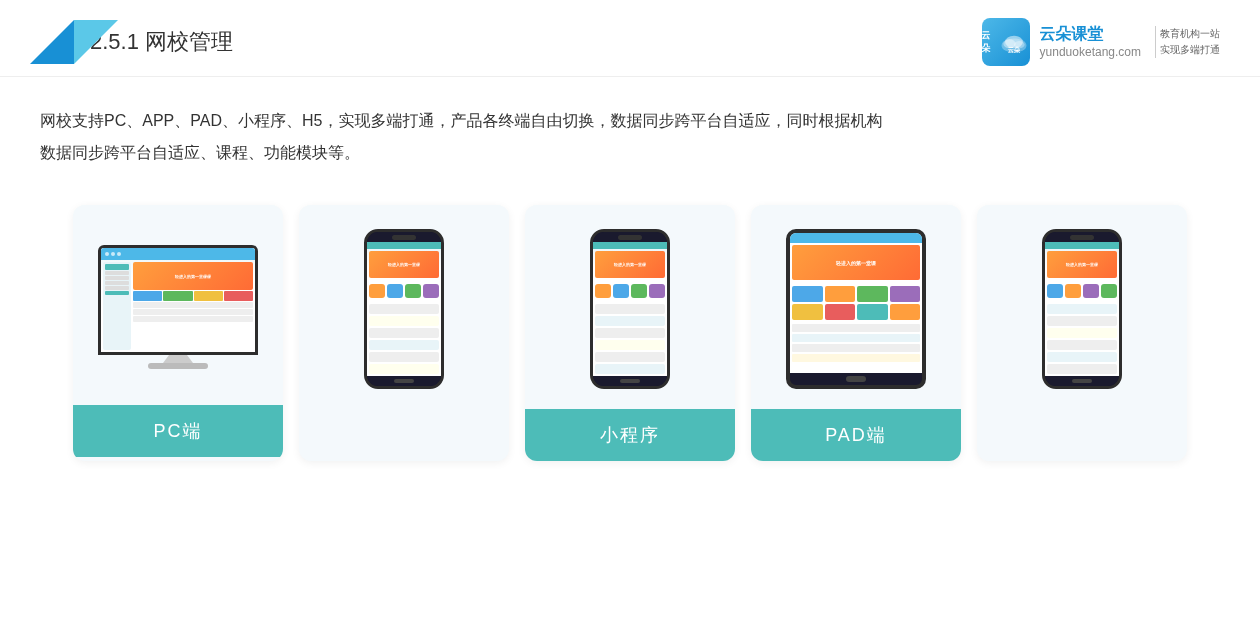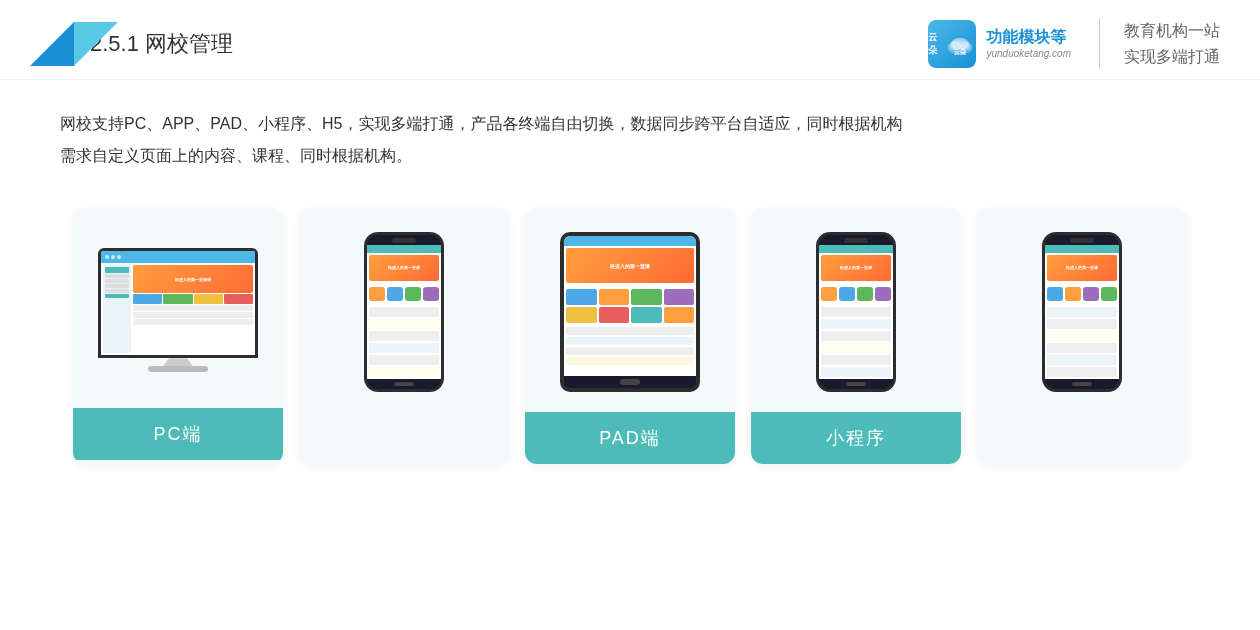--- a/index.html
+++ b/index.html
@@ -77,38 +77,37 @@
       display: flex;
       flex-direction: column;
       line-height: 1.3;
     }
     .brand-name {
       font-size: 16px;
       color: #1890d5;
       font-weight: bold;
     }
     .brand-url {
+      font-size: 12px;
+      color: #888;
+    }
+    .brand-slogan {
+      display: flex;
+      flex-direction: column;
       font-size: 10px;
-      color: #888;
-      font-style: italic;
-    }
-    .brand-slogan {
-      display: flex;
-      flex-direction: column;
-      font-size: 16px;
       color: #666;
       border-left: 1px solid #ccc;
-      padding-left: 24px;
-      margin-left: 18px;
+      padding-left: 4px;
+      margin-left: 4px;
       line-height: 1.6;
     }
 
     
     .description {
-      padding: 28px 40px 16px 60px;
+      padding: 28px 40px 16px 40px;
       font-size: 16px;
       color: #333;
       line-height: 2;
     }
 
     
     .cards-container {
       display: flex;
       gap: 16px;
       padding: 20px 40px 30px 40px;
@@ -366,33 +365,33 @@
     <div class="brand-icon">
       <svg width="36" height="36" viewBox="0 0 36 36">
         <ellipse cx="18" cy="22" rx="14" ry="8" fill="rgba(255,255,255,0.3)"></ellipse>
         <ellipse cx="18" cy="18" rx="10" ry="7" fill="rgba(255,255,255,0.5)"></ellipse>
         <ellipse cx="13" cy="20" rx="7" ry="5" fill="rgba(255,255,255,0.4)"></ellipse>
         <ellipse cx="24" cy="21" rx="6" ry="4" fill="rgba(255,255,255,0.35)"></ellipse>
         <text x="18" y="29" text-anchor="middle" fill="white" font-size="7" font-weight="bold">云朵</text>
       </svg>
     </div>
     <div class="brand-text">
-      <span class="brand-name">功能模块等</span>
+      <span class="brand-name">云朵课堂</span>
       <span class="brand-url">yunduoketang.com</span>
     </div>
     <div class="brand-slogan">
       <span>教育机构一站</span>
       <span>实现多端打通</span>
     </div>
   </div>
 </div>
 
 <div class="description">
   <p>网校支持PC、APP、PAD、小程序、H5，实现多端打通，产品各终端自由切换，数据同步跨平台自适应，同时根据机构</p>
-  <p>需求自定义页面上的内容、课程、同时根据机构。</p>
+  <p>数据同步跨平台自适应、课程、功能模块等。</p>
 </div>
 
 <div class="cards-container">
 
   <div class="card">
     <div class="card-image-area">
       <div class="pc-monitor">
         <div class="monitor-screen">
           <div class="monitor-screen-inner">
             <div class="screen-header-bar">
@@ -461,20 +460,54 @@
         </div>
         <div class="phone-bottom">
             <div class="phone-home-btn"></div>
           </div>
       </div>
     </div>
   </div>
 
   <div class="card">
     <div class="card-image-area">
+      <div class="phone">
+        <div class="phone-notch">
+            <div class="phone-notch-bar"></div>
+          </div>
+        <div class="phone-screen">
+          <div class="phone-screen-header" style="background:#4dbcb8;height:10px;"></div>
+          <div class="phone-screen-banner">
+            <span class="phone-screen-banner-text">轻进入的第一堂课</span>
+          </div>
+          <div class="phone-icons-grid">
+            <div class="phone-icon-item" style="background:#ff9e3d;"></div>
+            <div class="phone-icon-item" style="background:#4da8e8;"></div>
+            <div class="phone-icon-item" style="background:#5db85d;"></div>
+            <div class="phone-icon-item" style="background:#9b6dba;"></div>
+          </div>
+          <div class="phone-content-rows">
+            <div class="phone-content-row"></div>
+            <div class="phone-content-row" style="background:#e8f4f8;"></div>
+            <div class="phone-content-row"></div>
+            <div class="phone-content-row" style="background:#ffe;"></div>
+            <div class="phone-content-row"></div>
+            <div class="phone-content-row" style="background:#e8f4f8;"></div>
+          </div>
+        </div>
+        <div class="phone-bottom">
+            <div class="phone-home-btn"></div>
+          </div>
+      </div>
+    </div>
+    <div class="card-label">小程序</div>
+  </div>
+
+  <div class="card">
+    <div class="card-image-area">
       <div class="pad">
         <div class="pad-screen">
           <div class="pad-top-bar"></div>
           <div class="pad-banner">
             <span class="pad-banner-text">轻进入的第一堂课</span>
           </div>
           <div class="pad-grid">
             <div class="pad-grid-item" style="background:#4da8e8;"></div>
             <div class="pad-grid-item" style="background:#ff9e3d;"></div>
             <div class="pad-grid-item" style="background:#5db85d;"></div>
@@ -502,54 +535,20 @@
       <div class="phone">
         <div class="phone-notch">
             <div class="phone-notch-bar"></div>
           </div>
         <div class="phone-screen">
           <div class="phone-screen-header" style="background:#4dbcb8;height:10px;"></div>
           <div class="phone-screen-banner">
             <span class="phone-screen-banner-text">轻进入的第一堂课</span>
           </div>
           <div class="phone-icons-grid">
-            <div class="phone-icon-item" style="background:#ff9e3d;"></div>
-            <div class="phone-icon-item" style="background:#4da8e8;"></div>
-            <div class="phone-icon-item" style="background:#5db85d;"></div>
-            <div class="phone-icon-item" style="background:#9b6dba;"></div>
-          </div>
-          <div class="phone-content-rows">
-            <div class="phone-content-row"></div>
-            <div class="phone-content-row" style="background:#e8f4f8;"></div>
-            <div class="phone-content-row"></div>
-            <div class="phone-content-row" style="background:#ffe;"></div>
-            <div class="phone-content-row"></div>
-            <div class="phone-content-row" style="background:#e8f4f8;"></div>
-          </div>
-        </div>
-        <div class="phone-bottom">
-            <div class="phone-home-btn"></div>
-          </div>
-      </div>
-    </div>
-    <div class="card-label">小程序</div>
-  </div>
-
-  <div class="card">
-    <div class="card-image-area">
-      <div class="phone">
-        <div class="phone-notch">
-            <div class="phone-notch-bar"></div>
-          </div>
-        <div class="phone-screen">
-          <div class="phone-screen-header" style="background:#4dbcb8;height:10px;"></div>
-          <div class="phone-screen-banner">
-            <span class="phone-screen-banner-text">轻进入的第一堂课</span>
-          </div>
-          <div class="phone-icons-grid">
             <div class="phone-icon-item" style="background:#4da8e8;"></div>
             <div class="phone-icon-item" style="background:#ff9e3d;"></div>
             <div class="phone-icon-item" style="background:#9b6dba;"></div>
             <div class="phone-icon-item" style="background:#5db85d;"></div>
           </div>
           <div class="phone-content-rows">
             <div class="phone-content-row" style="background:#e8f4f8;"></div>
             <div class="phone-content-row"></div>
             <div class="phone-content-row" style="background:#ffe;"></div>
             <div class="phone-content-row"></div>

